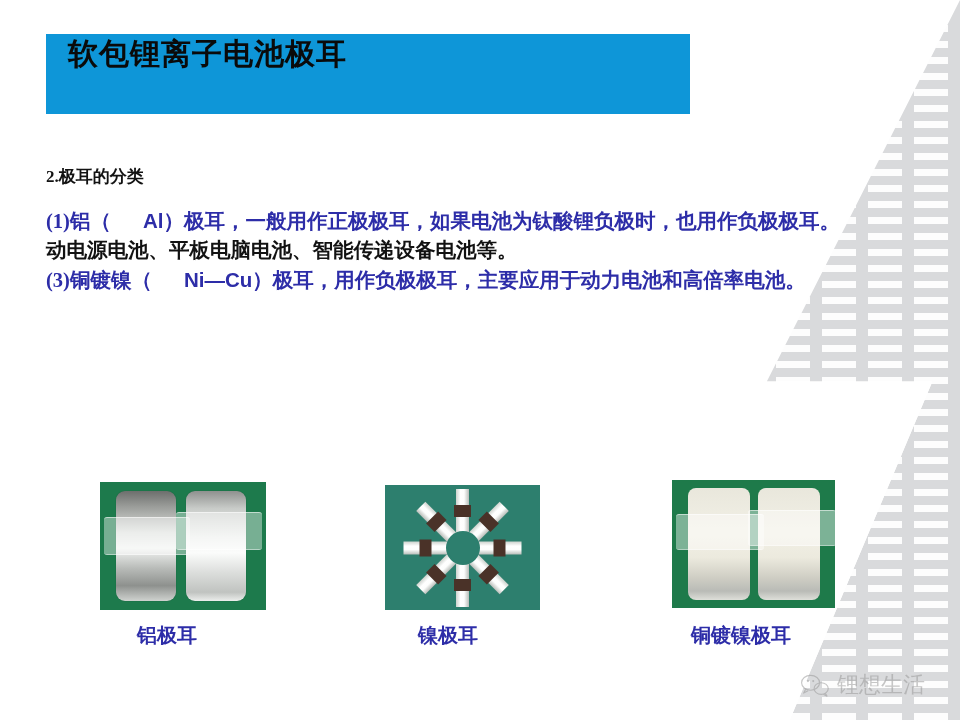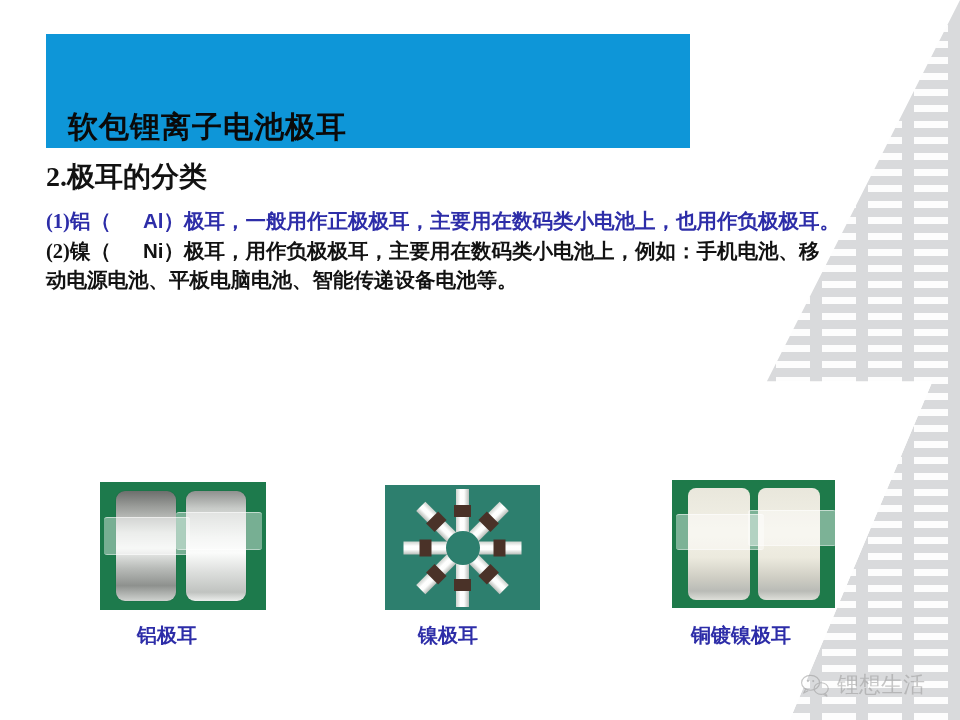--- a/index.html
+++ b/index.html
@@ -35,35 +35,35 @@
   }
   .deco-cover{
     position:absolute;top:0;right:0;width:230px;height:720px;
     background:#ffffff;
     -webkit-clip-path:polygon(0 0,16% 53%,88% 53%,26% 100%,0 100%);
     clip-path:polygon(0 0,16% 53%,88% 53%,26% 100%,0 100%);
   }
 
   
   .banner{
-    position:absolute;left:46px;top:34px;width:644px;height:114px;
+    position:absolute;left:46px;top:34px;width:644px;height:80px;
     background:#0e96d8;
-    display:flex;align-items:flex-end;
+    display:flex;align-items:flex-start;
   }
   .banner-title{
     margin-left:22px;
     font-family:"Liberation Serif","DejaVu Serif",serif;
     font-size:30px;font-weight:700;color:#0a0a0a;letter-spacing:1px;
     white-space:nowrap;
   }
 
   
   .body-text{position:absolute;left:46px;top:162px;width:880px;}
   .h-black{
-    font-size:28px;font-weight:700;color:#121212;
+    font-size:17px;font-weight:700;color:#121212;
     line-height:30px;white-space:nowrap;
   }
   .gap{height:14px;}
   .para{font-size:20.5px;line-height:29px;font-weight:700;}
   .para.blue{color:#2d2da8;}
   .para.black{color:#121212;}
   .latin{font-family:"Liberation Sans","DejaVu Sans",sans-serif;font-weight:700;margin-left:32px;}
 
   
   .photo-row{position:absolute;left:0;top:478px;width:880px;height:140px;}
@@ -166,26 +166,26 @@
     <div class="banner-title">软包锂离子电池极耳</div>
   </div>
 
   <div class="body-text">
 
     <div class="h-black">2.极耳的分类</div>
 
     <div class="gap"></div>
 
 
-    <div class="para blue"><span>(1)</span><span>铝（</span><span class="latin">Al</span><span>）极耳，一般用作正极极耳，主要用在数码类小电池上，也用作负极极耳。</span></div>
-
-    <div class="para black"><span>(2)</span><span>镍（</span><span class="latin">Ni</span><span>）极耳，用作负极极耳，主要用在数码类小电池上，例如：手机电池、移</span></div>
+    <div class="para blue"><span>(1)</span><span>铝（</span><span class="latin">Al</span><span>）极耳，一般用作正极极耳，如果电池为钛酸锂负极时，也用作负极极耳。</span></div>
+
 
     <div class="para black">动电源电池、平板电脑电池、智能传递设备电池等。</div>
 
+    <div class="para blue"><span>(3)</span><span>铜镀镍（</span><span class="latin">Ni—Cu</span><span>）极耳，用作负极极耳，主要应用于动力电池和高倍率电池。</span></div>
   </div>
 
   <div class="photo-row">
 
     <div class="photo ph1">
       <div class="tab tab-a"></div>
       <div class="tab tab-b"></div>
       <div class="seal seal-a"></div>
       <div class="seal seal-b"></div>
     </div>

